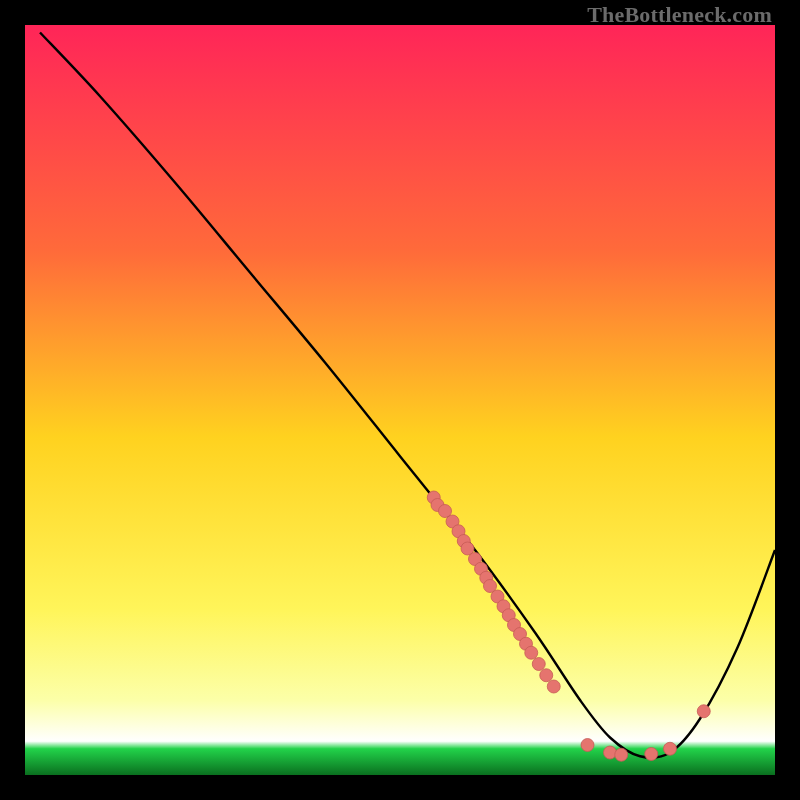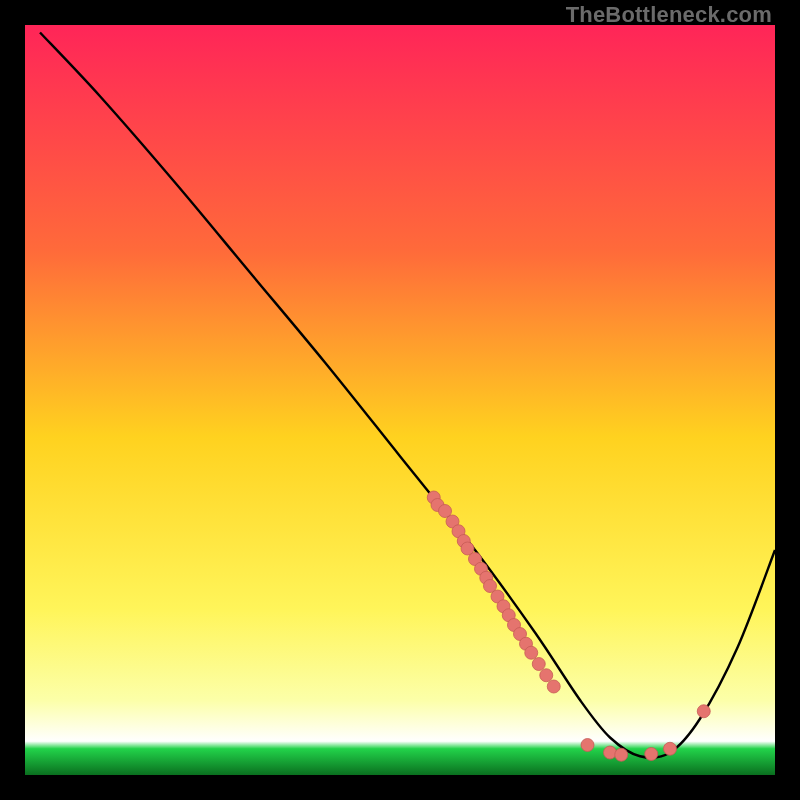--- a/index.html
+++ b/index.html
@@ -9,20 +9,21 @@
     height: 800px;
     background: #000;
     overflow: hidden;
     font-family: Arial, Helvetica, sans-serif;
   }
   .stage {
     position: relative;
     width: 800px;
     height: 800px;
     background: #000;
+    font-family: Liberation Serif, serif;
   }
   .plot {
     position: absolute;
     left: 25px;
     top: 25px;
     width: 750px;
     height: 750px;
   }
   .watermark {
     position: absolute;

